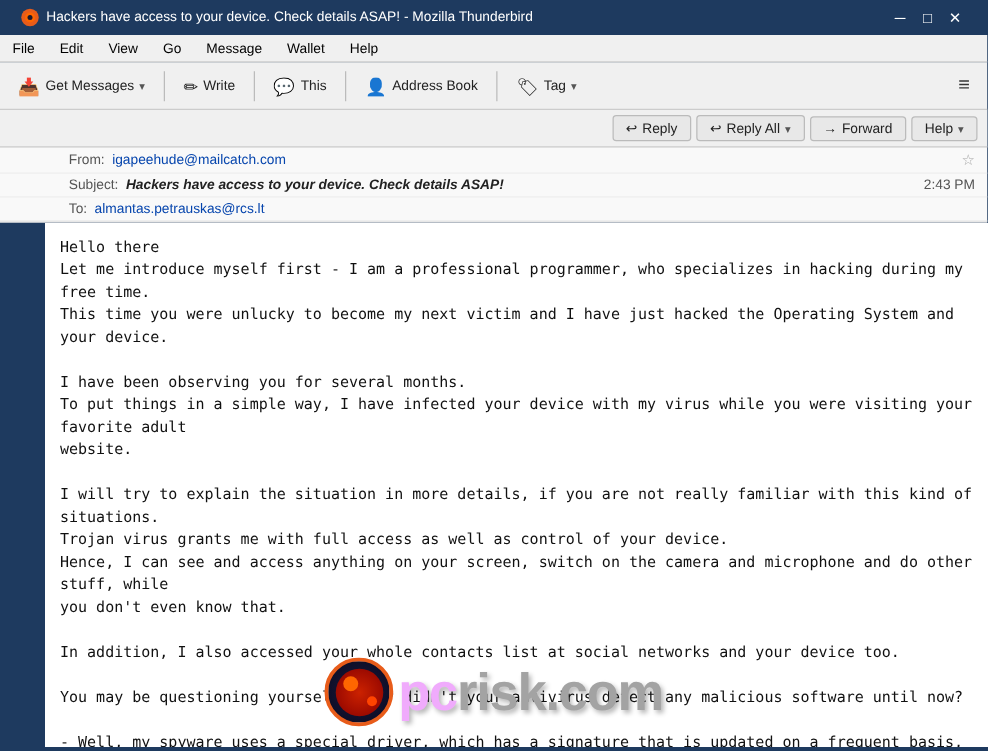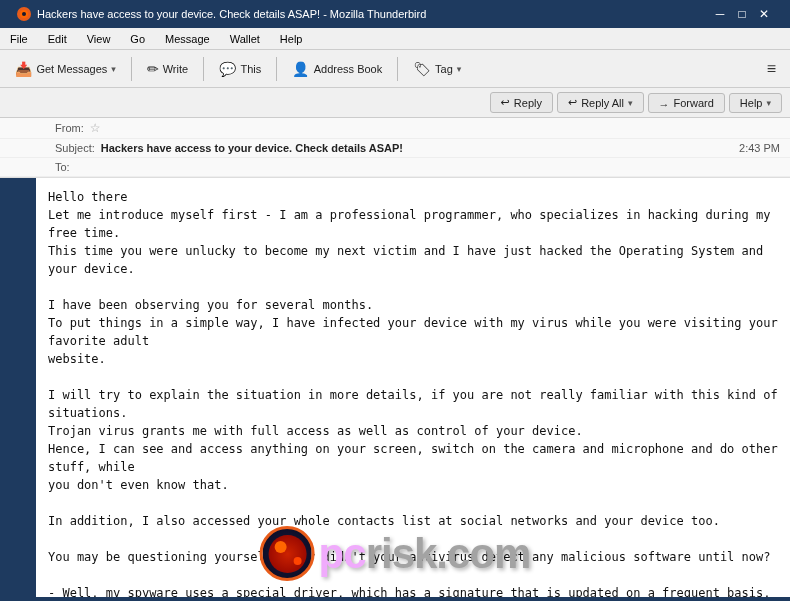--- a/index.html
+++ b/index.html
@@ -155,20 +155,21 @@
       min-width: 45px;
       font-weight: normal;
       padding-left: 45px;
     }
     .field-value {
       color: #222;
       flex: 1;
     }
     .field-value.subject {
       font-weight: bold;
+      font-style: italic;
     }
     .field-star {
       color: #aaa;
       font-size: 12px;
     }
     .field-time {
       color: #555;
       font-size: 11px;
       margin-left: auto;
     }
@@ -307,31 +308,33 @@
       <span>Forward</span>
     </button>
     <button class="action-btn">
       <span>Help</span>
       <span class="dropdown-arrow">▾</span>
     </button>
   </div>
 
   <div class="field-row">
     <span class="field-label">From:</span>
+    <span class="field-value" style="color:#0645ad;">igapeehude@mailcatch.com</span>
     <span class="field-star">☆</span>
   </div>
 
   <div class="field-row">
     <span class="field-label">Subject:</span>
     <span class="field-value subject">Hackers have access to your device. Check details ASAP!</span>
     <span class="field-time">2:43 PM</span>
   </div>
 
   <div class="field-row">
     <span class="field-label">To:</span>
+    <span class="field-value" style="color:#0645ad;">almantas.petrauskas@rcs.lt</span>
   </div>
 </div>
 
 <div class="email-body-wrapper" style="height:calc(601px - 28px - 22px - 38px - 32px - 62px);">
   <div class="email-body">Hello there
 Let me introduce myself first - I am a professional programmer, who specializes in hacking during my free time.
 This time you were unlucky to become my next victim and I have just hacked the Operating System and your device.
 
 I have been observing you for several months.
 To put things in a simple way, I have infected your device with my virus while you were visiting your favorite adult

